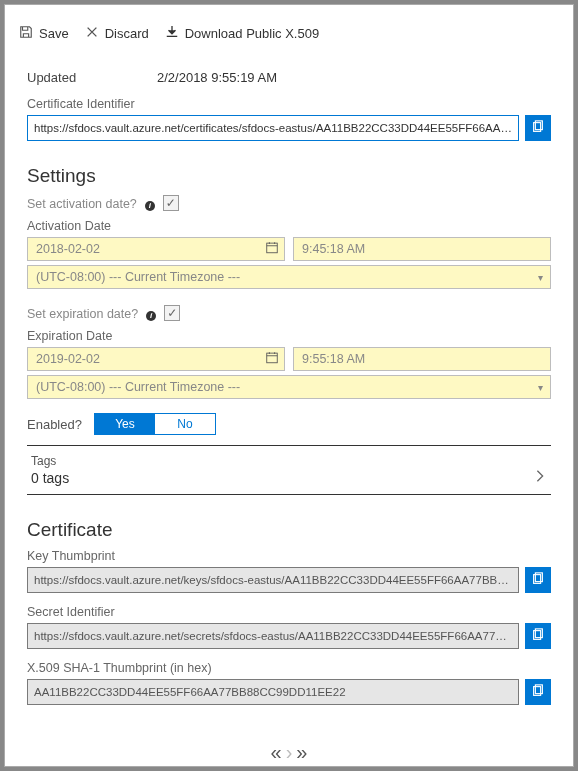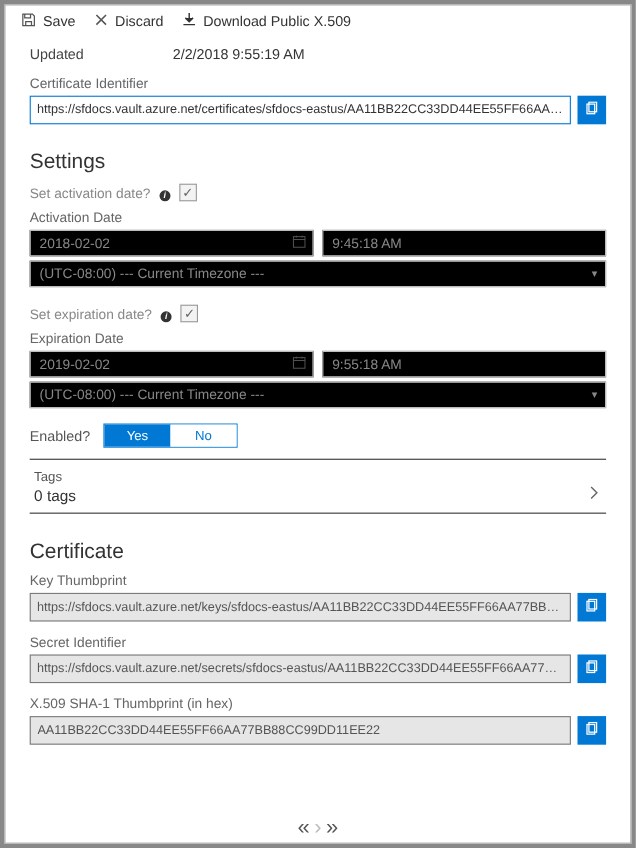--- a/index.html
+++ b/index.html
@@ -17,21 +17,21 @@
     background: #fff;
     border: 1px solid #aaa;
     display: flex;
     flex-direction: column;
     position: relative;
     overflow: hidden;
   }
   .toolbar {
     display: flex;
     align-items: center;
-    padding: 6px 14px;
+    padding: 20px 14px;
     gap: 16px;
     font-size: 13px;
   }
   .toolbar-btn {
     display: flex;
     align-items: center;
     gap: 6px;
     cursor: pointer;
     color: #333;
   }
@@ -102,21 +102,21 @@
     background: #f3f3f3;
     display: flex;
     align-items: center;
     justify-content: center;
     color: #666;
     font-size: 12px;
   }
   .ro-input {
     height: 24px;
     border: 1px solid #bdbdbd;
-    background: #000000;
+    background: #fef9c3;
     color: #888;
     padding: 0 8px;
     font-size: 12.5px;
     display: flex;
     align-items: center;
   }
   .date-row { display: flex; gap: 8px; margin-top: 4px; }
   .date-box { flex: 1; position: relative; }
   .time-box { flex: 1; }
   .cal-icon {

